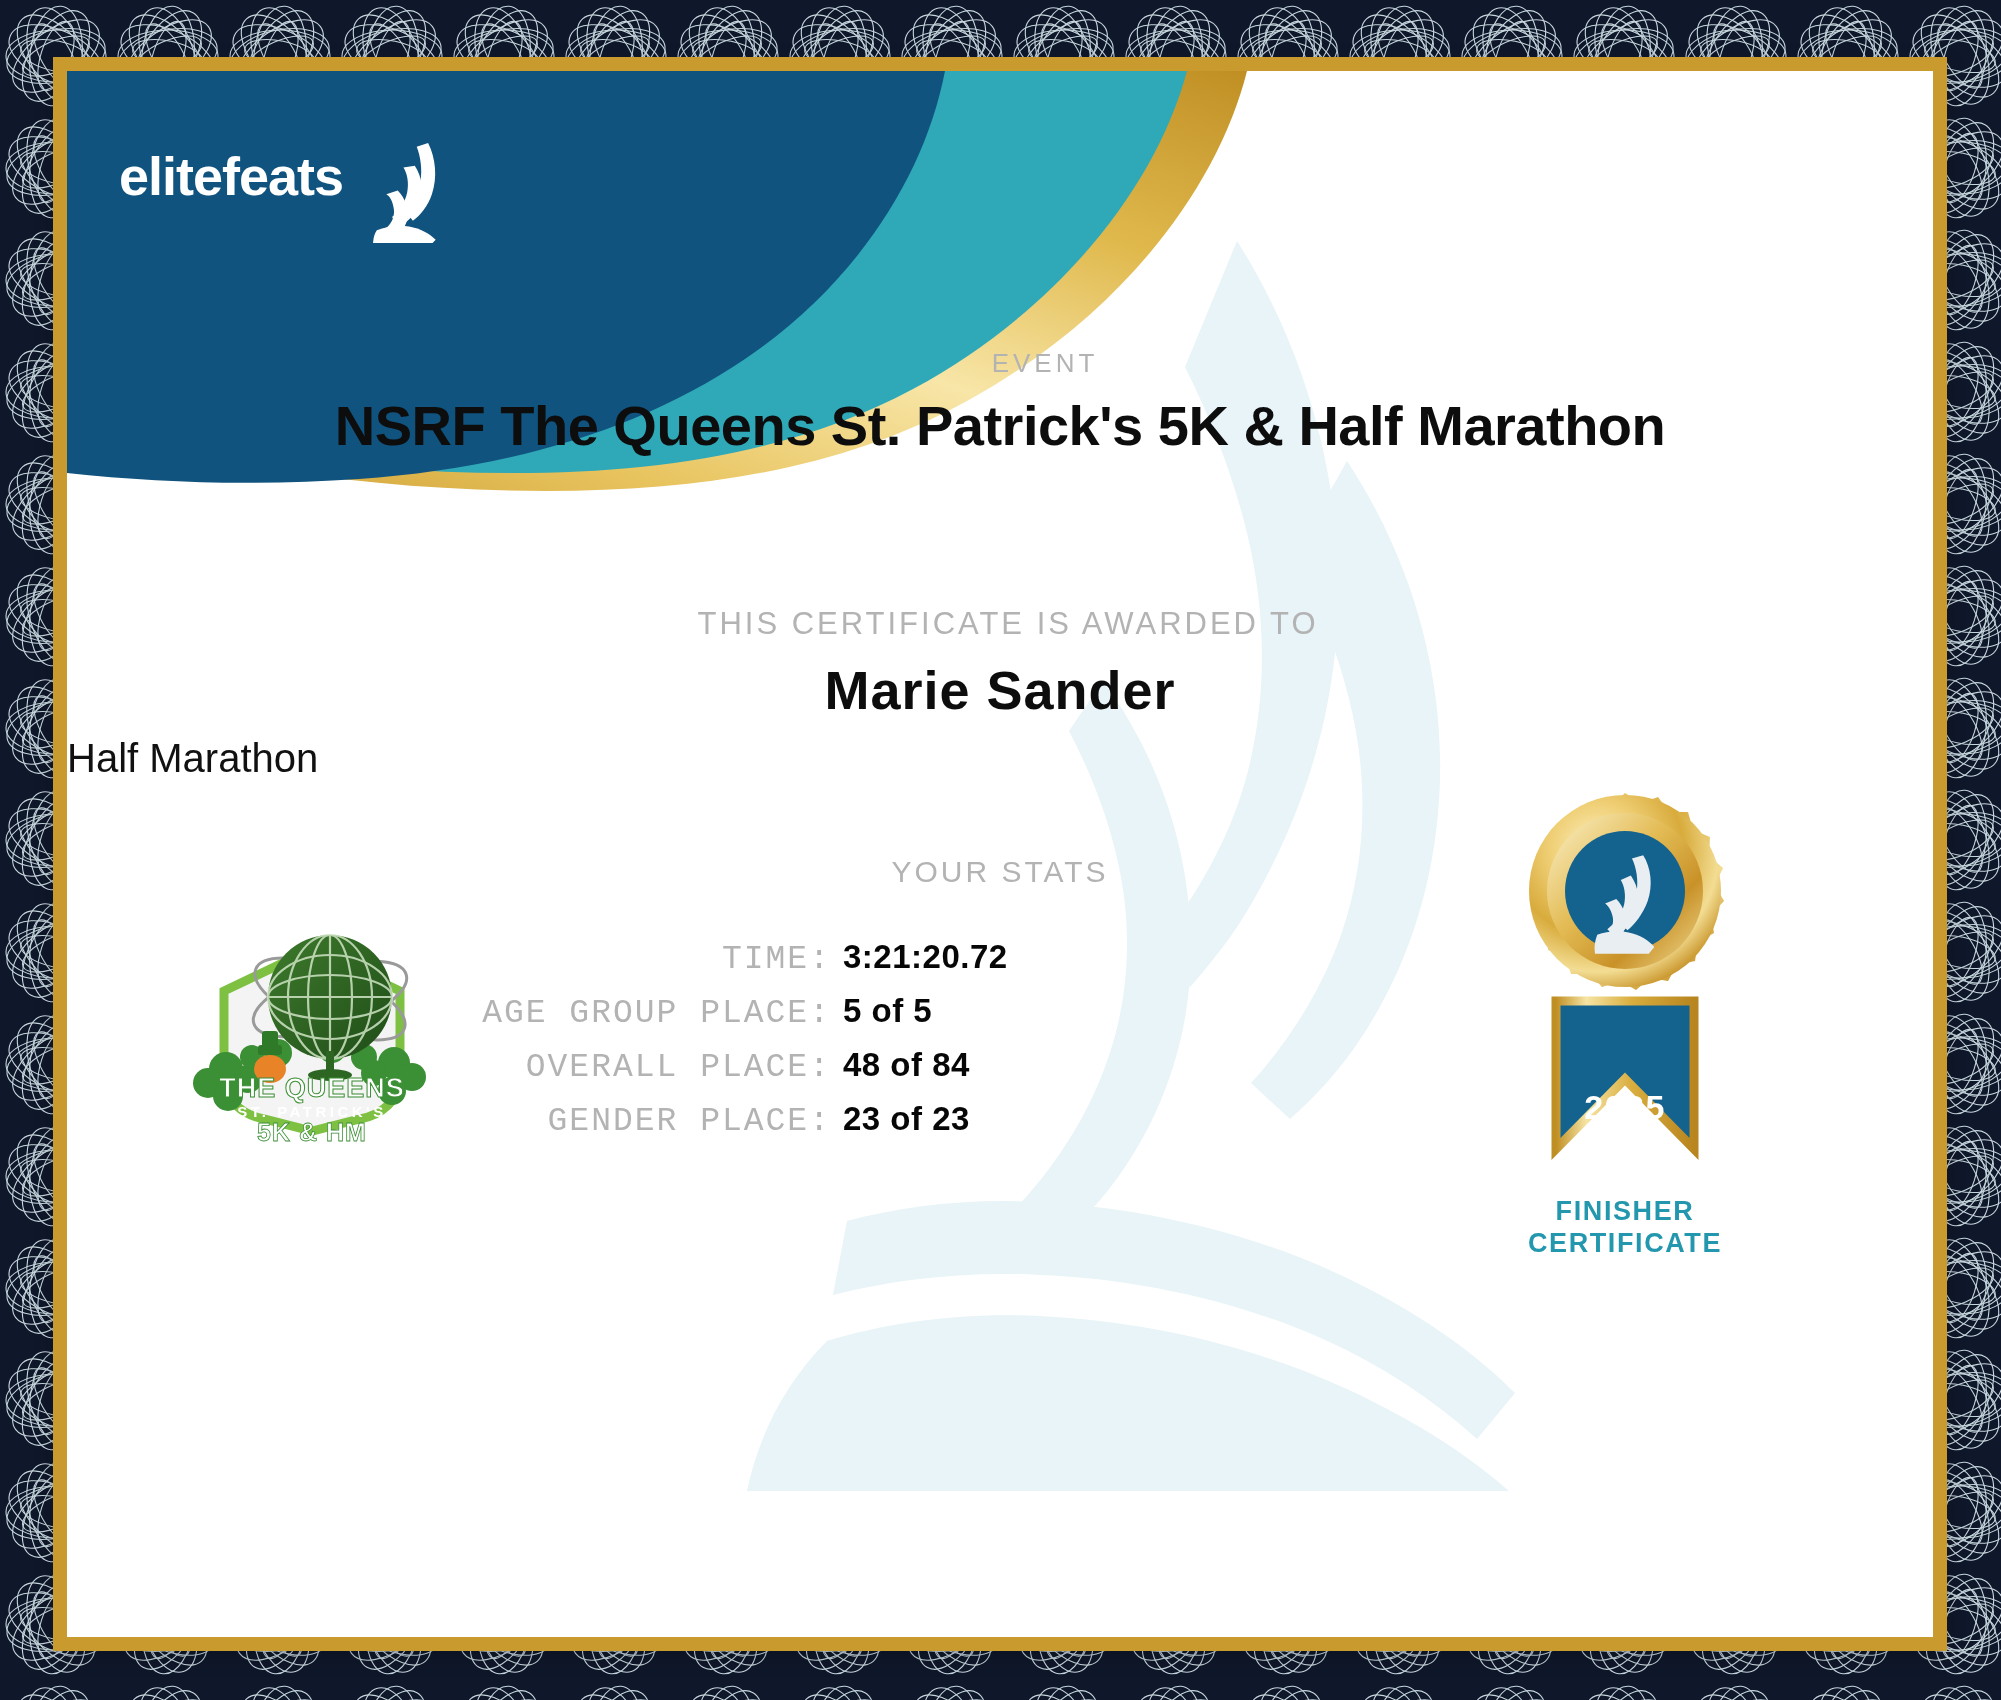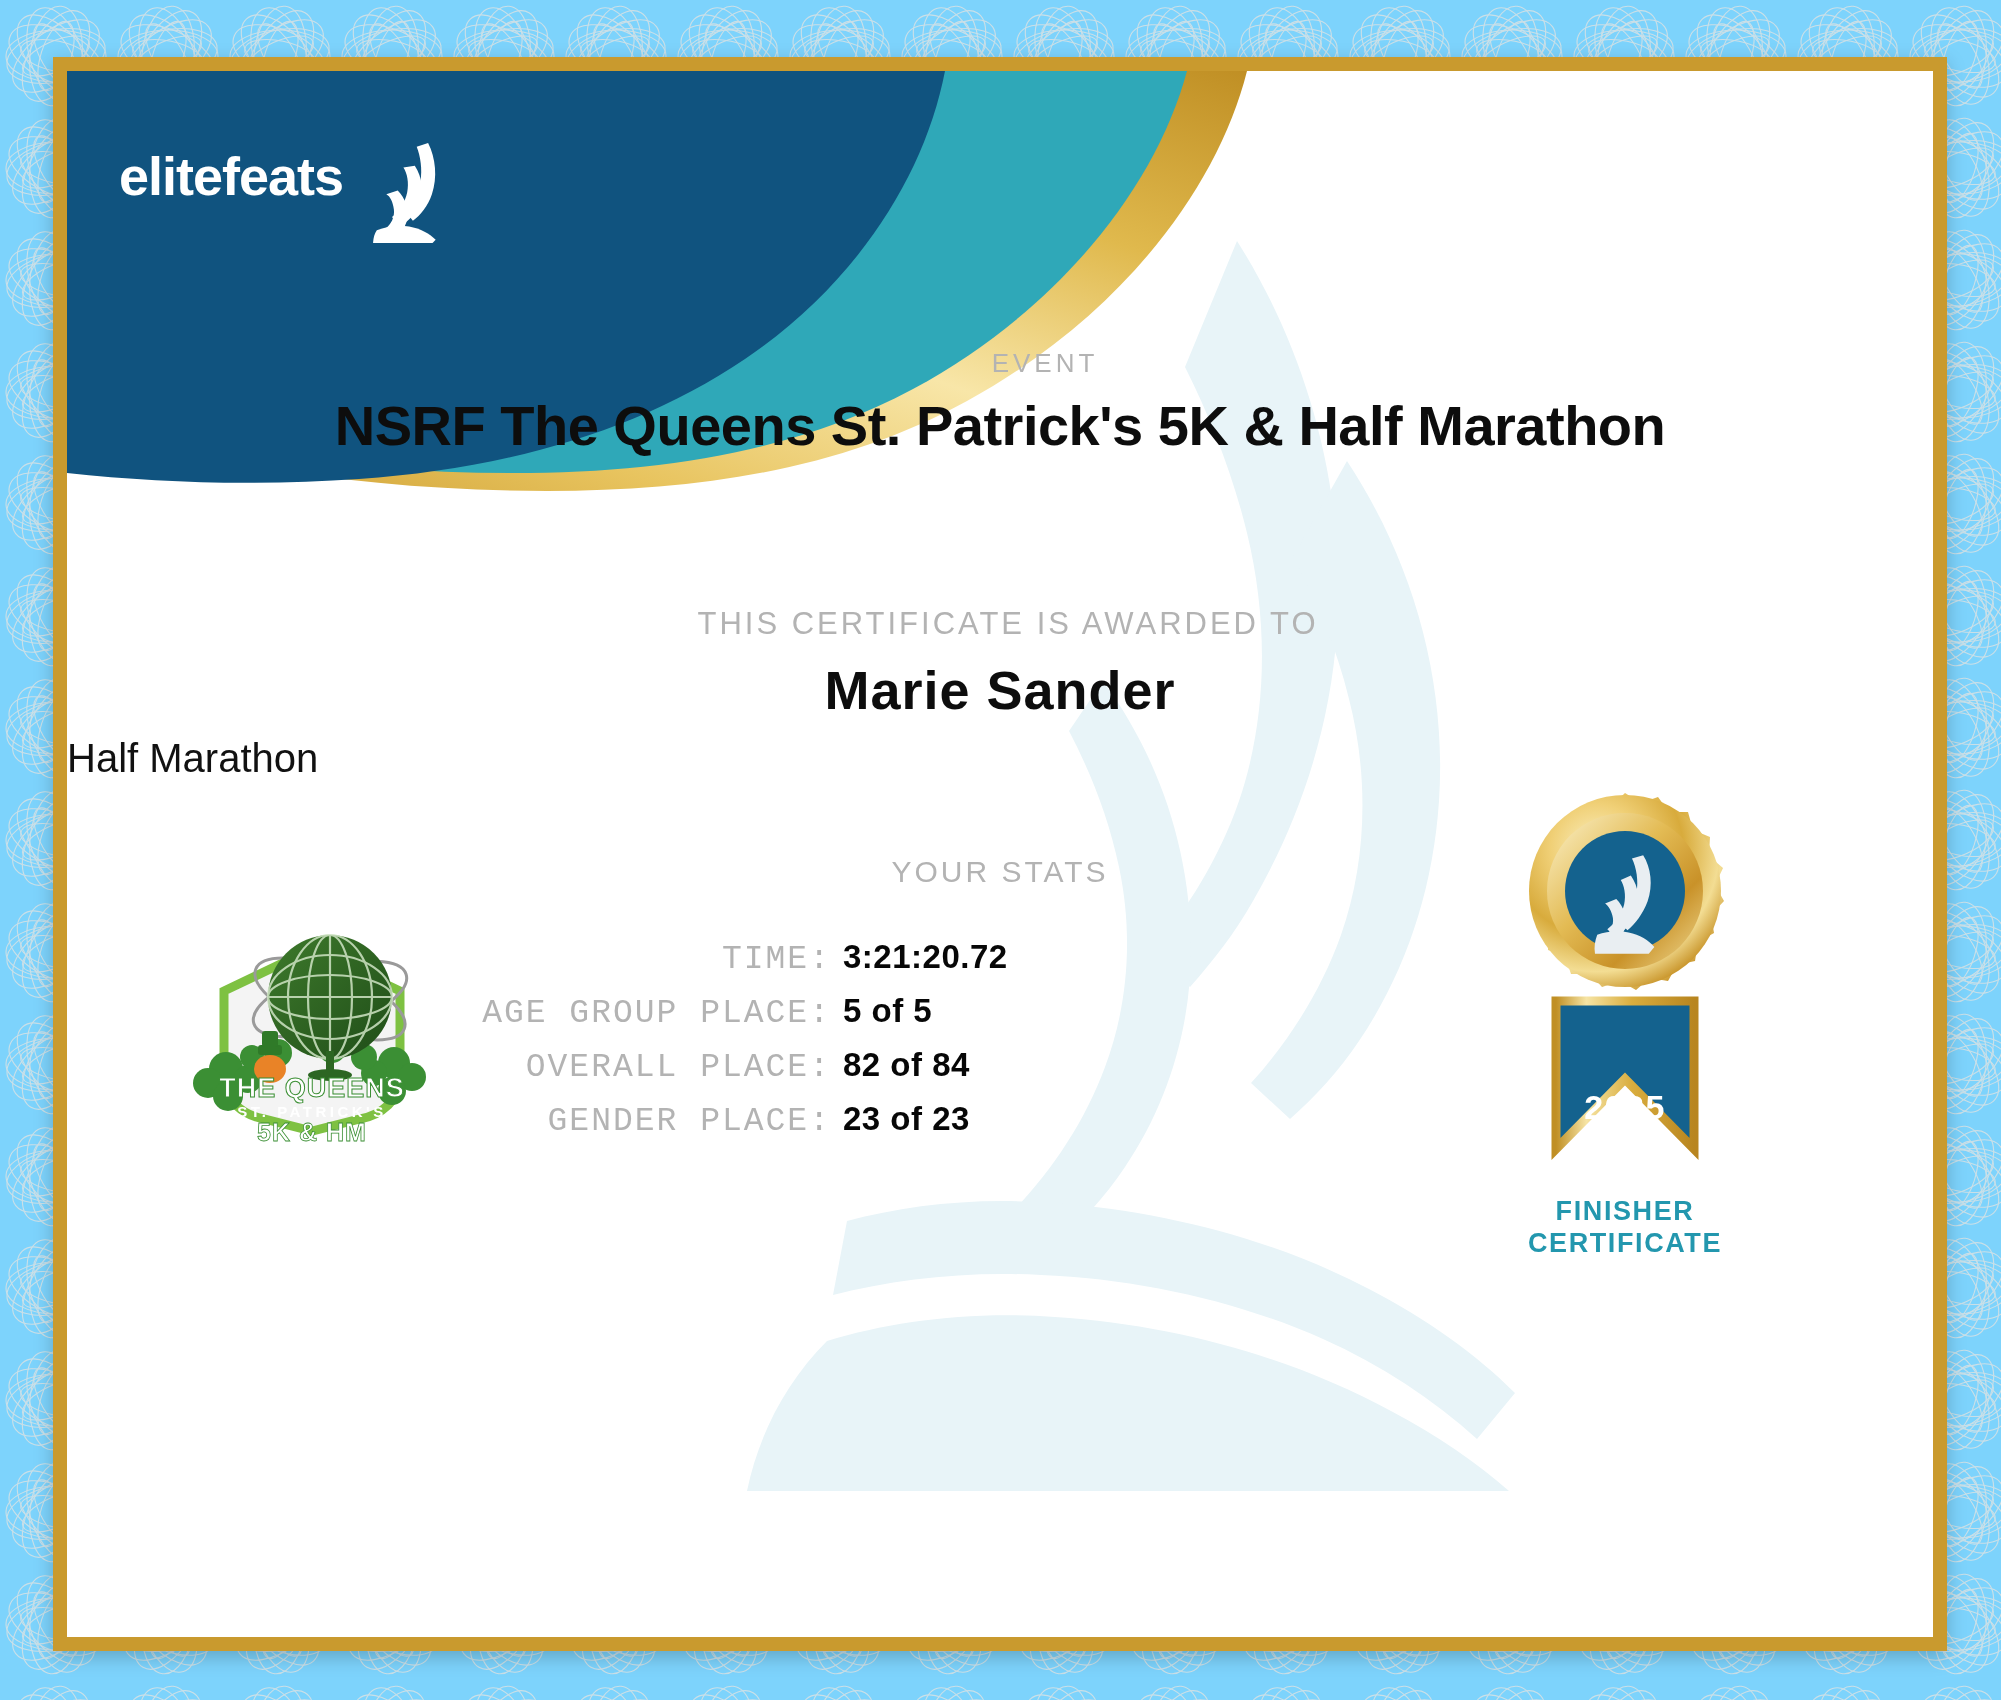--- a/index.html
+++ b/index.html
@@ -12,21 +12,21 @@
     height: 1700px;
     font-family: "Liberation Sans", sans-serif;
     overflow: hidden;
     position: relative;
   }
 
   
   #page {
     position: absolute;
     inset: 0;
-    background: #7dd3fc;
+    background: #0f172a;
     overflow: hidden;
   }
   .guilloche {
     position: absolute;
     inset: 0;
     pointer-events: none;
   }
 
   
   #cert-frame {
@@ -322,21 +322,21 @@
             <tr>
               <td class="k">TIME:</td>
               <td class="v">3:21:20.72</td>
             </tr>
             <tr>
               <td class="k">AGE GROUP PLACE:</td>
               <td class="v">5 of 5</td>
             </tr>
             <tr>
               <td class="k">OVERALL PLACE:</td>
-              <td class="v">82 of 84</td>
+              <td class="v">48 of 84</td>
             </tr>
             <tr>
               <td class="k">GENDER PLACE:</td>
               <td class="v">23 of 23</td>
             </tr>
           </tbody>
         </table>
       </div>
 
       <svg id="race-logo" viewBox="0 0 260 255">

